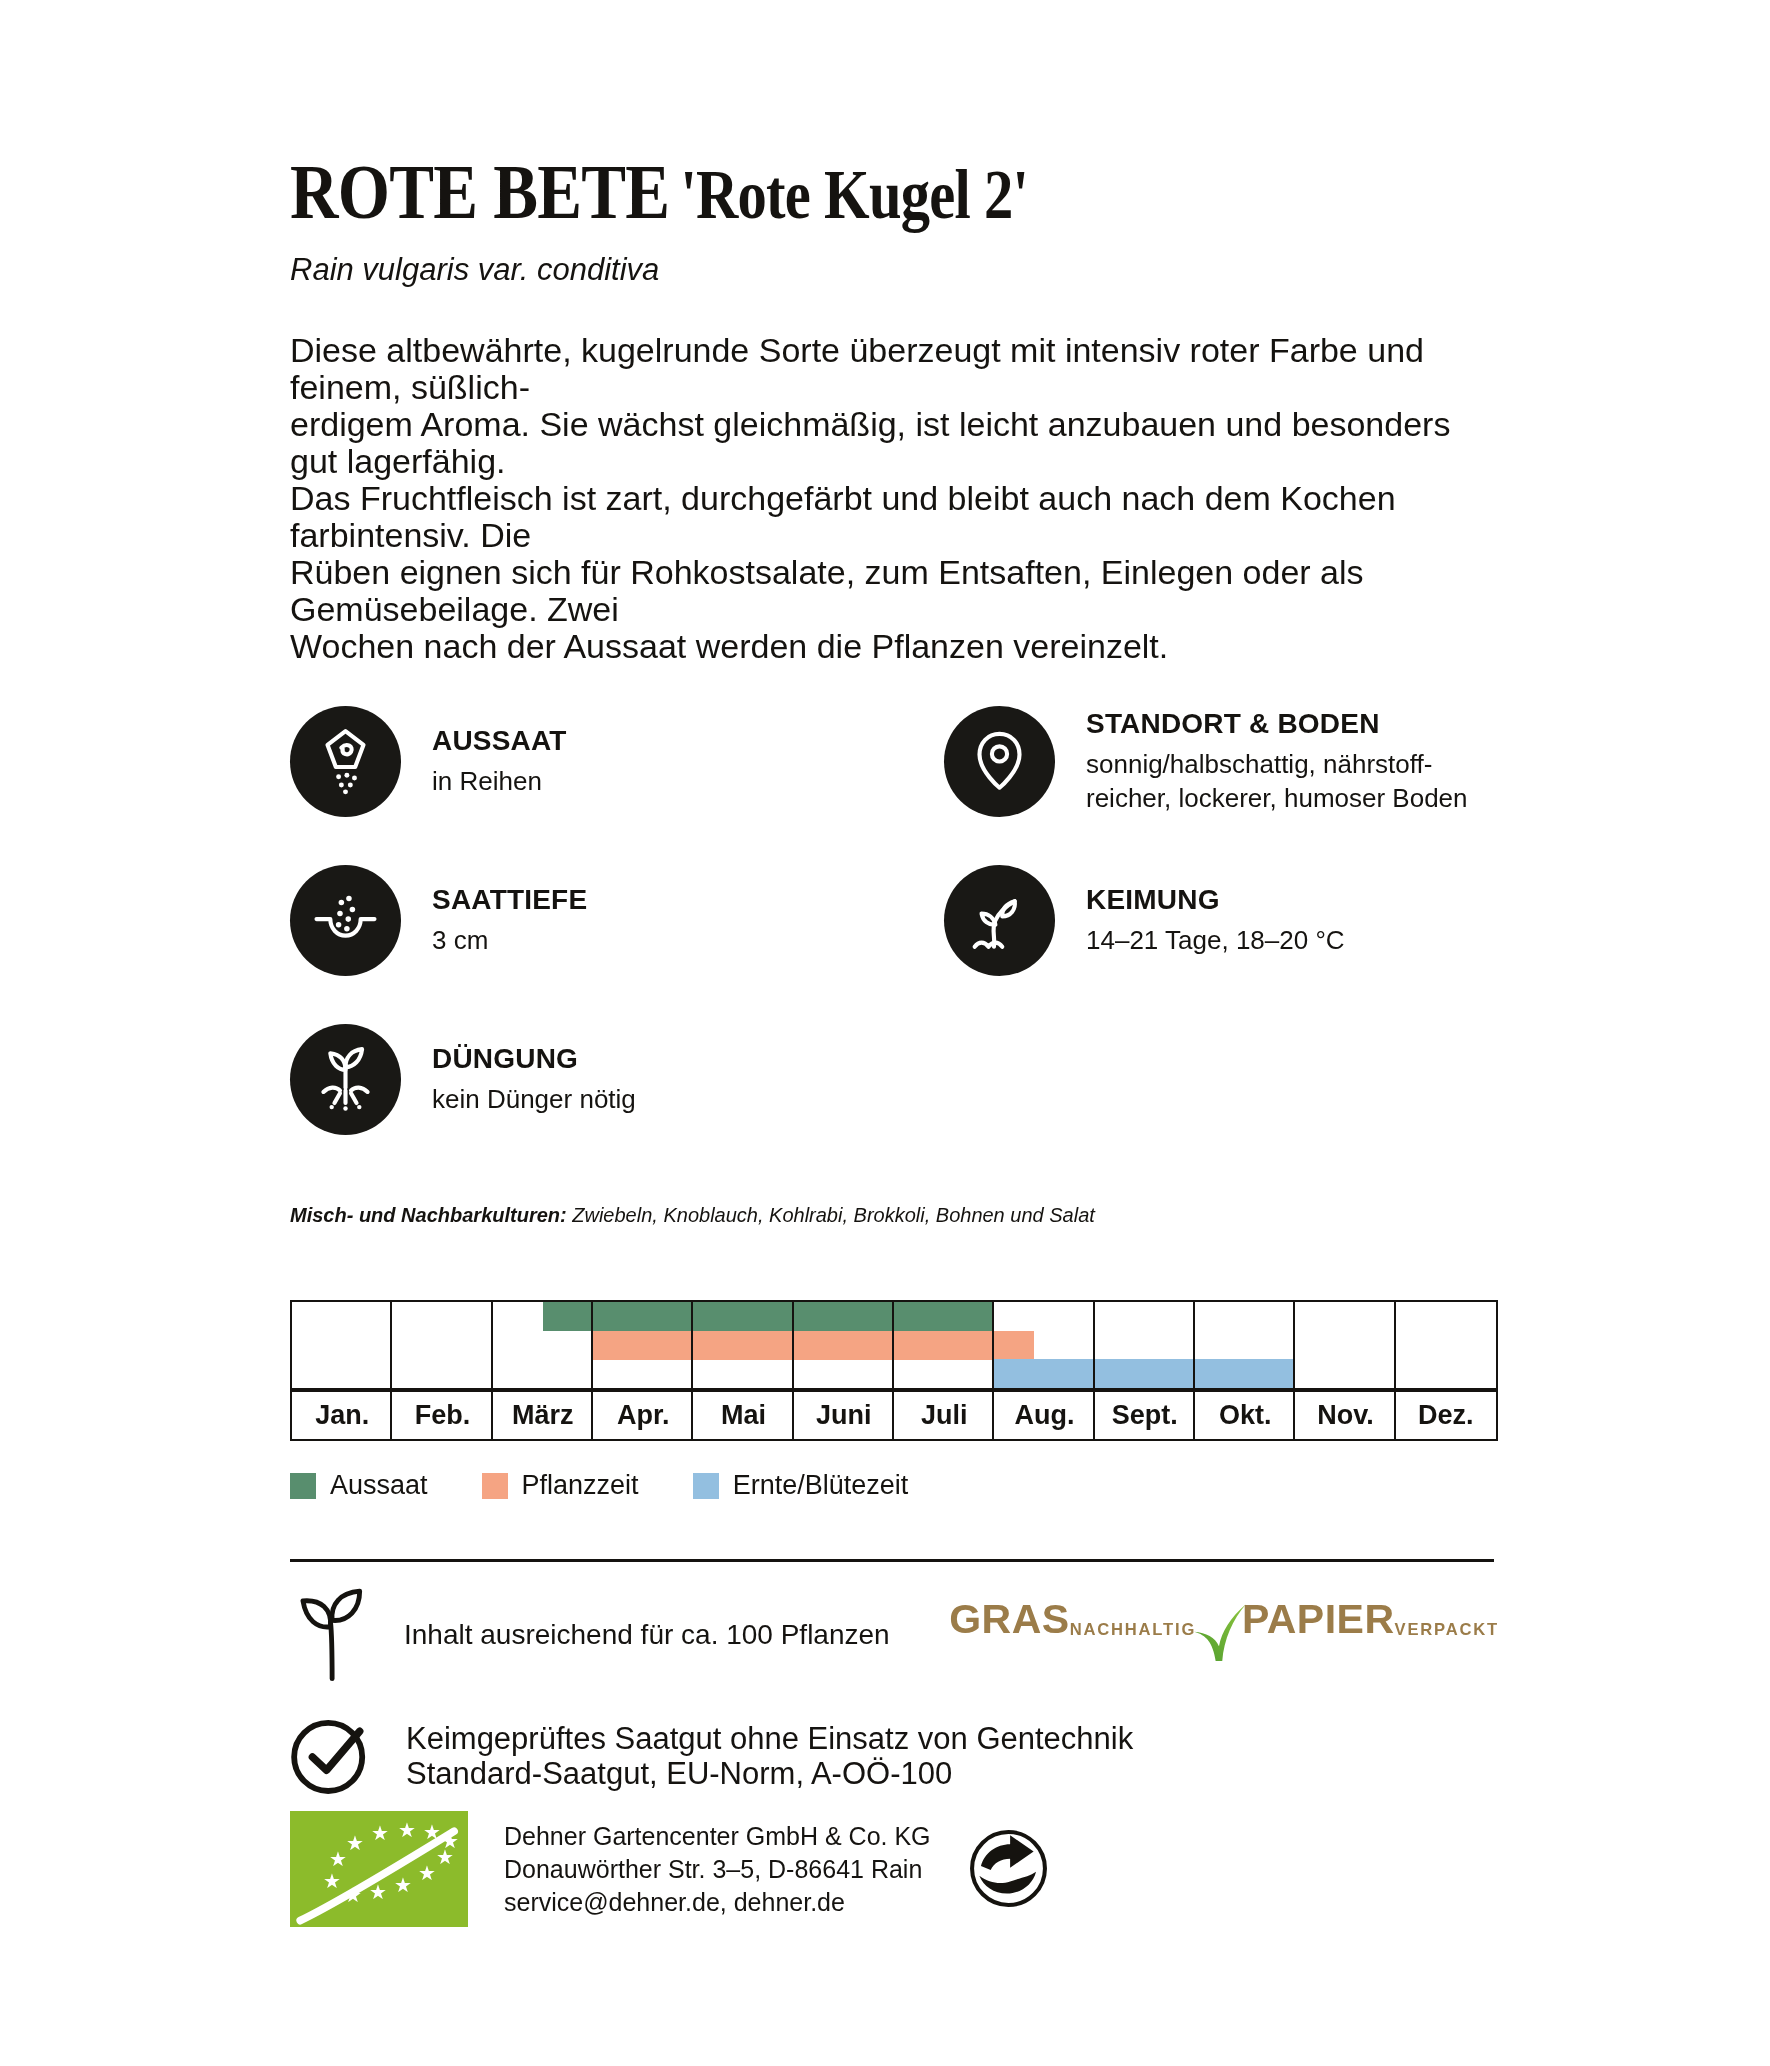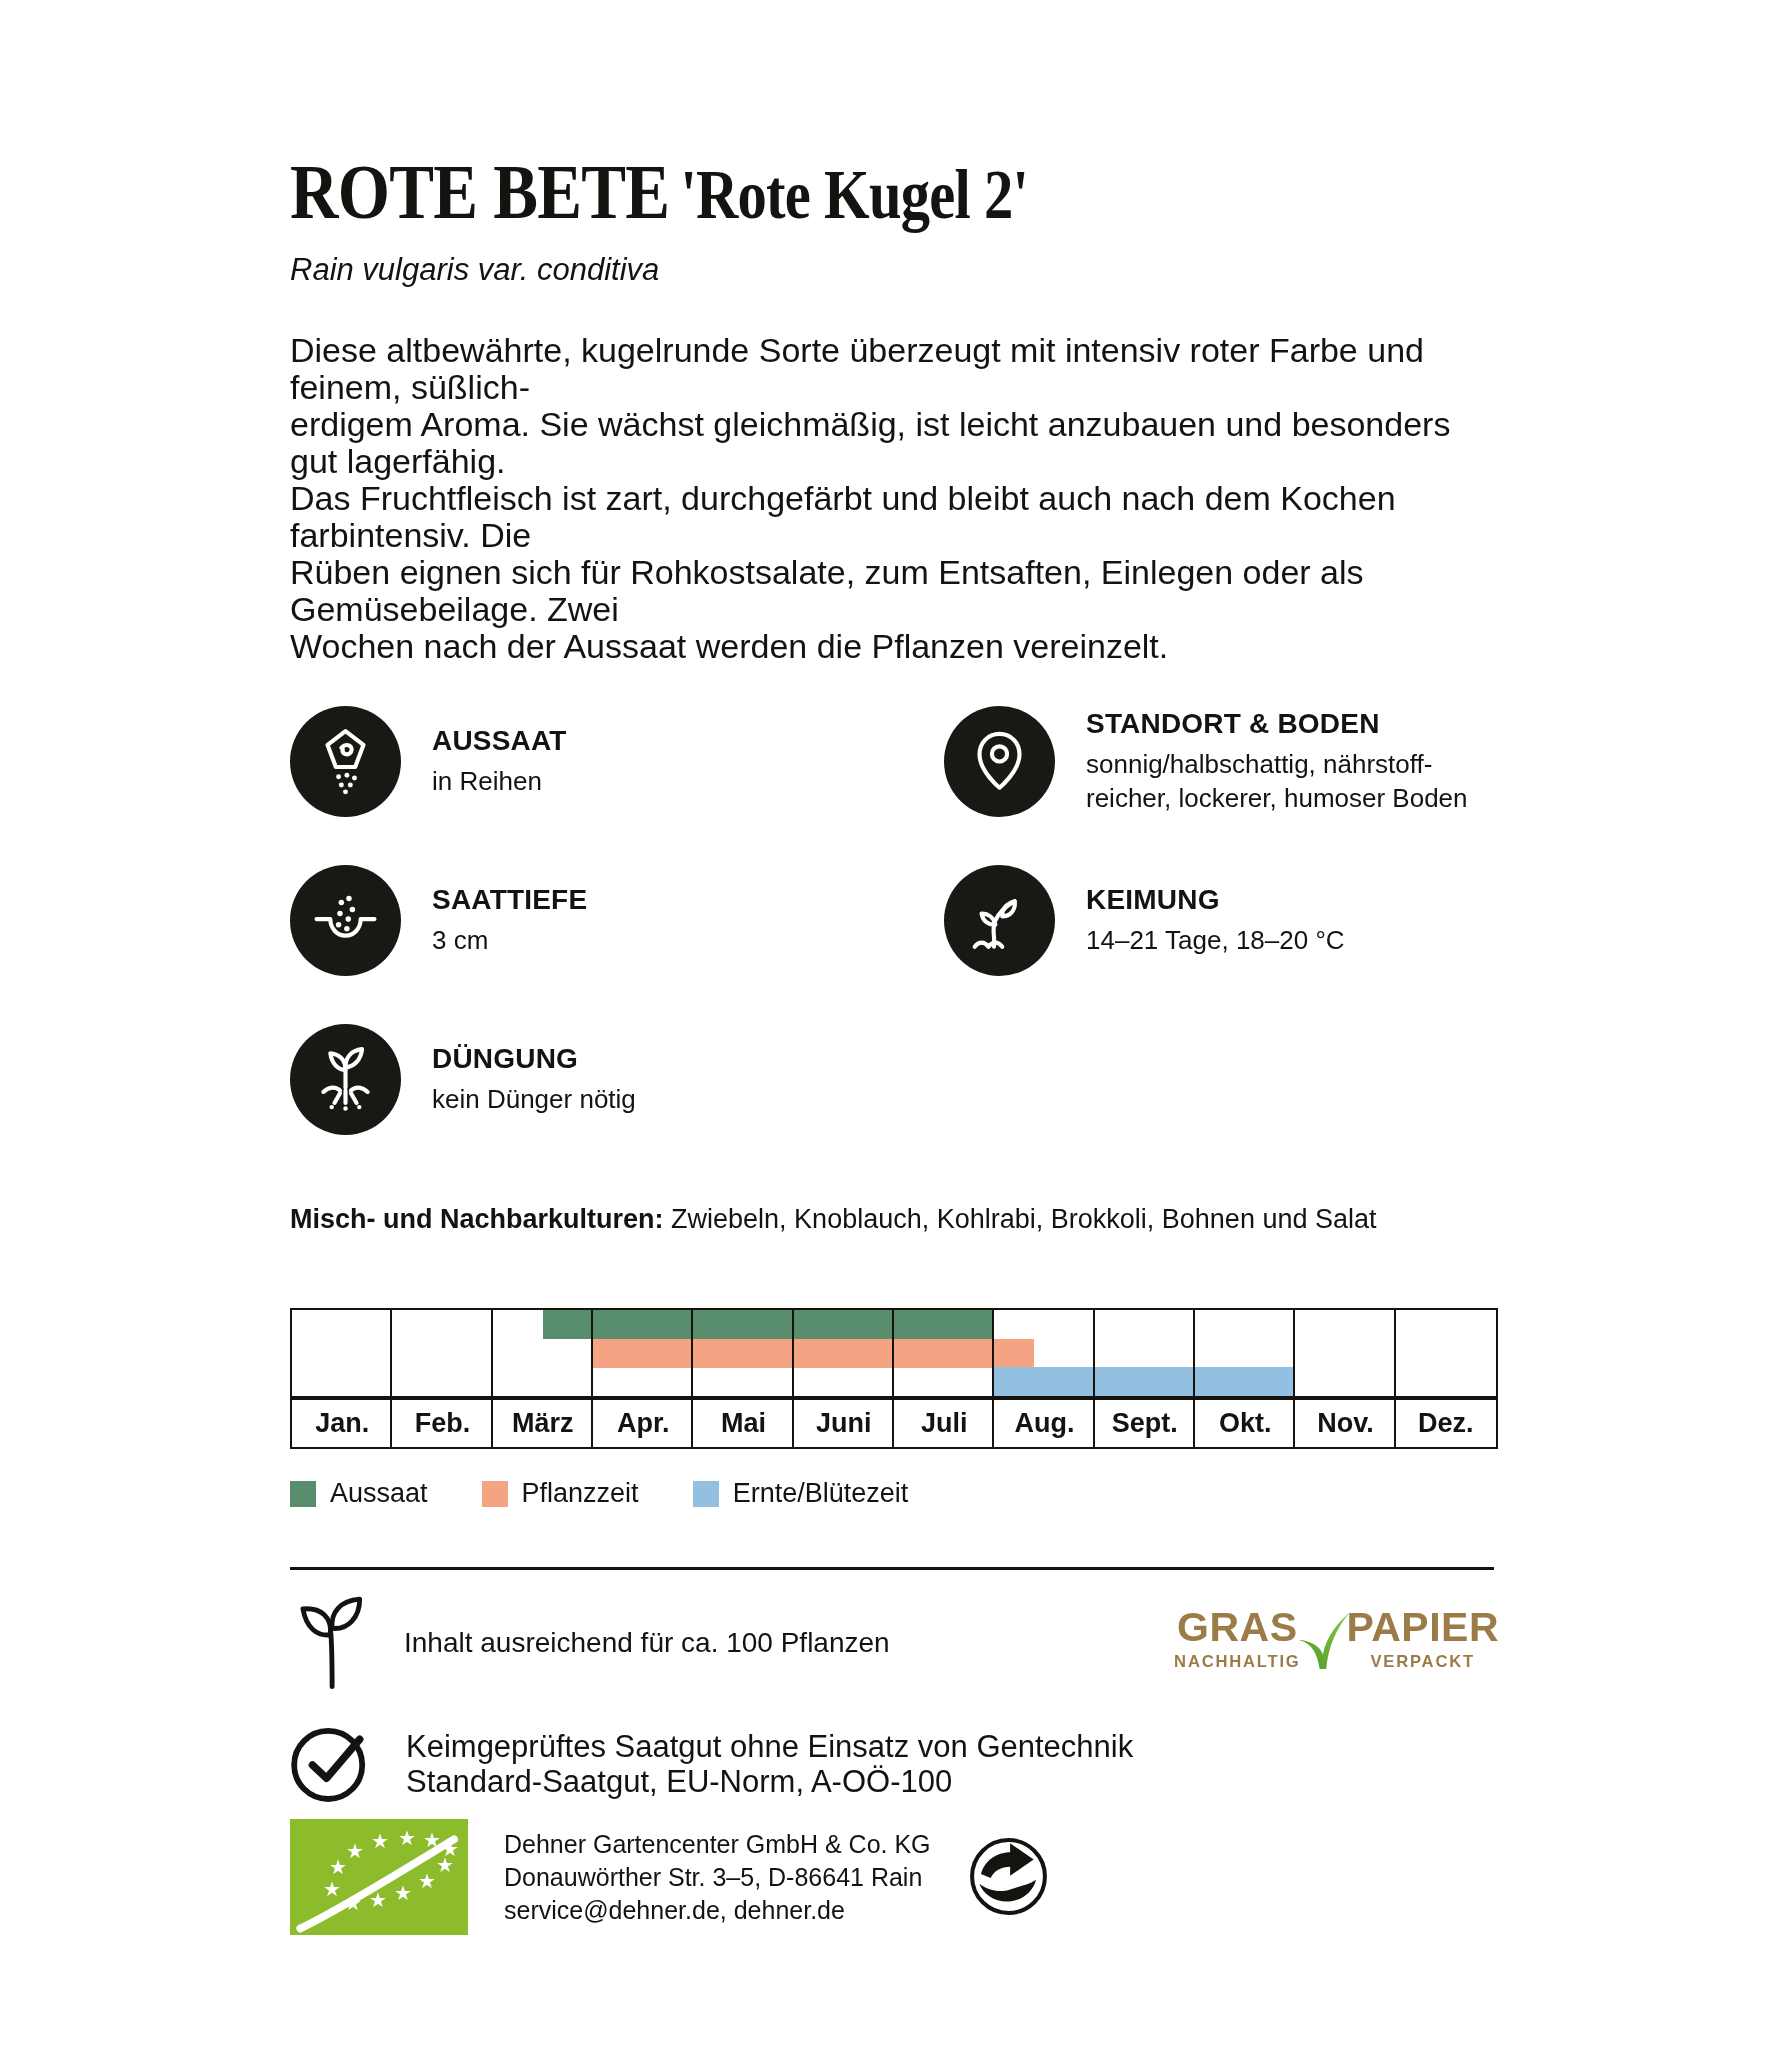--- a/index.html
+++ b/index.html
@@ -20,21 +20,21 @@
   
   .features{margin-top:41px;display:grid;grid-template-columns:654px auto;row-gap:48px;}
   .feature{display:flex;align-items:center;gap:31px;}
   .f-icon{flex:0 0 111px;width:111px;height:111px;border-radius:50%;background:#191815;
           display:flex;align-items:center;justify-content:center;}
   .f-icon svg{width:69px;height:69px;}
   .f-label{font-size:28px;font-weight:bold;letter-spacing:0.2px;}
   .f-value{font-size:26px;line-height:34px;margin-top:6.5px;white-space:pre-line;}
 
   
-  .misch{margin:69px 0 0 0;font-size:27px;}
+  .misch{margin:69px 0 0 0;font-size:20px;font-style:italic;}
   .misch b{font-weight:bold;}
 
   
   .calendar{position:relative;margin-top:73px;width:1204px;height:137px;border:2.8px solid #151310;}
   .cal-bars{position:absolute;left:0;top:0;right:0;height:86px;z-index:1;}
   .cal-bar{position:absolute;height:29px;}
   .cal-bar:nth-child(1){top:0;}
   .cal-bar:nth-child(2){top:29px;}
   .cal-bar:nth-child(3){top:57px;}
   .cal-grid{position:absolute;inset:0;display:grid;grid-template-columns:repeat(12,1fr);z-index:2;}
@@ -58,21 +58,21 @@
   .info-row{margin-top:25px;display:flex;align-items:flex-start;justify-content:space-between;}
   .info-left{display:flex;align-items:center;gap:33px;}
   .leaf-icn svg{width:81px;height:95px;}
   .info-text{font-size:28px;}
   .info-row2{margin-top:29.5px;display:flex;align-items:center;gap:33px;}
   .check-icn svg{width:83px;height:83px;}
   .info-lines{font-size:31px;line-height:35px;white-space:pre-line;}
 
   
   .gras-logo{display:flex;align-items:flex-start;margin-top:12px;color:#9b7c49;}
-  .gras-col{display:flex;flex-direction:column;align-items:center;}
+  .gras-col{display:flex;flex-direction:row;align-items:flex-end;}
   .gras-word{font-size:41px;font-weight:bold;letter-spacing:0.5px;line-height:1;}
   .gras-sub{font-size:16.6px;font-weight:bold;letter-spacing:1.8px;margin-top:4.6px;}
   .gras-check{margin:-5.5px -4.6px 0 -4.6px;}
   .gras-check svg{width:55px;height:81px;}
 
   
   .producer-row{margin-top:13px;display:flex;align-items:center;}
   .eu-logo{position:relative;width:178px;height:116px;background:#8cbb2b;flex:0 0 178px;}
   .eu-star{position:absolute;color:#fff;font-size:20px;transform:translate(-50%,-50%);line-height:1;}
   .eu-swoosh{position:absolute;inset:0;width:100%;height:100%;}

